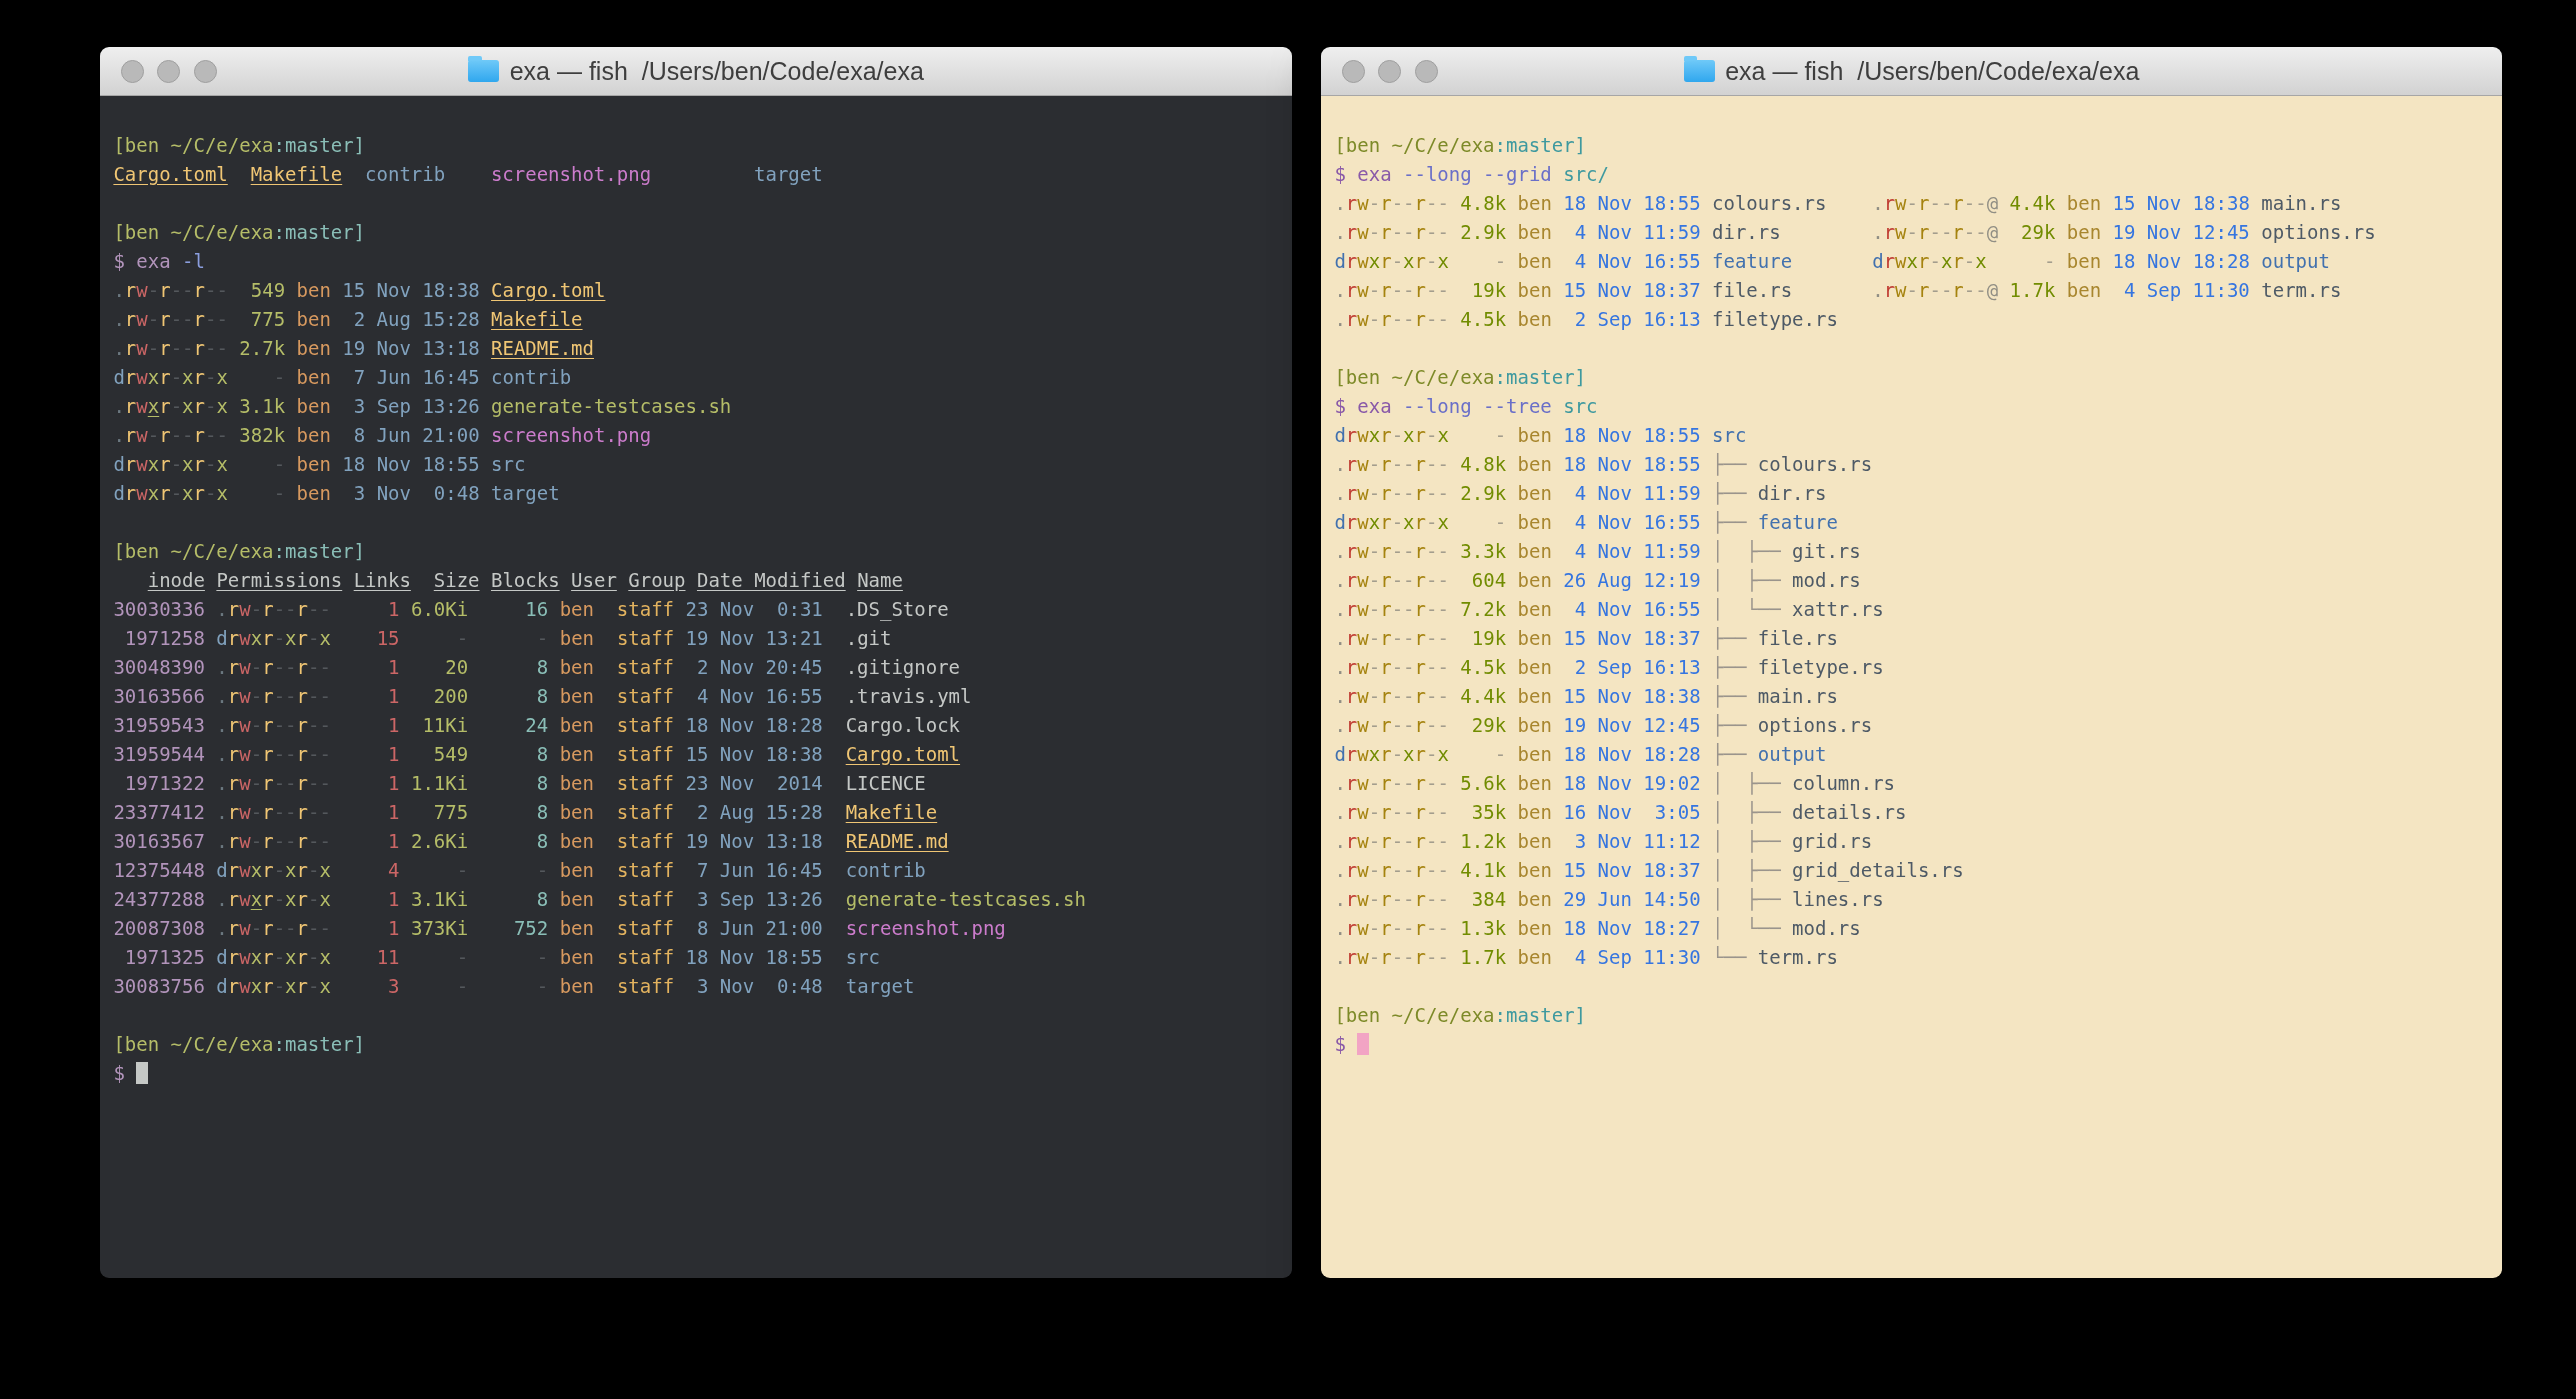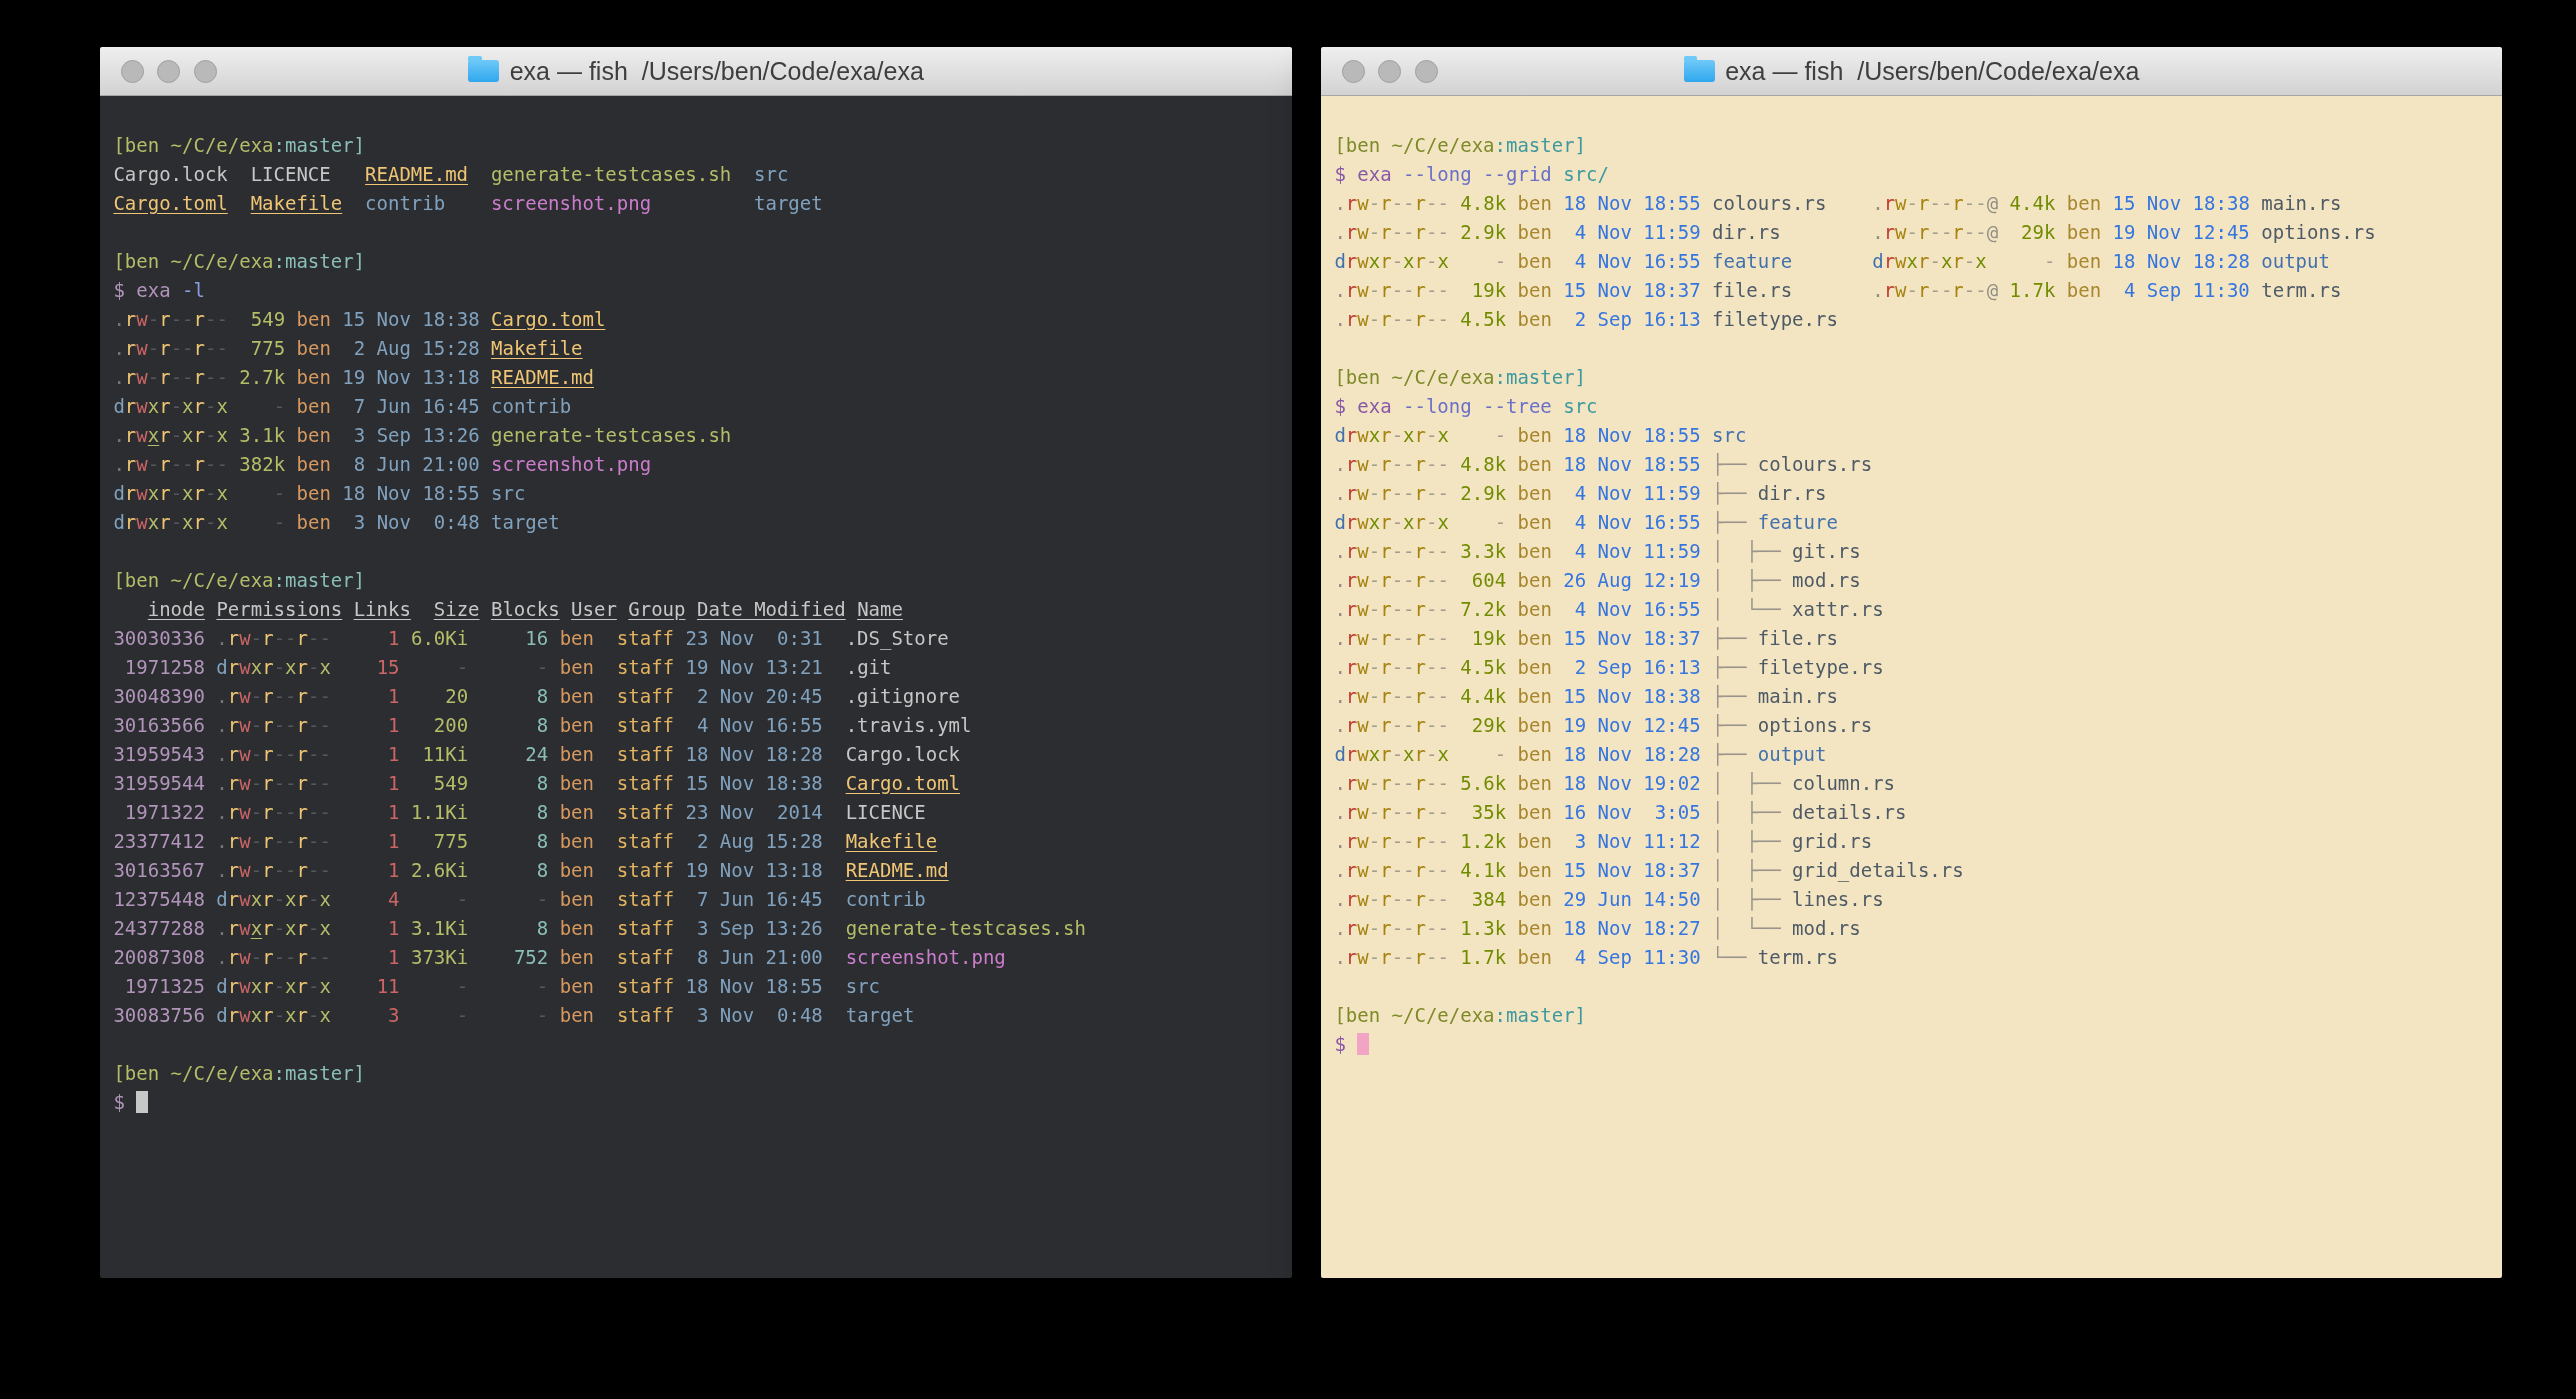--- a/index.html
+++ b/index.html
@@ -1,16 +1,16 @@
 <!DOCTYPE html>
 <html><head>
 <meta charset="utf-8">
 <style>
   html,body{margin:0;padding:0;background:#000;width:2576px;height:1400px;overflow:hidden}
-  .window{position:absolute;top:47px;height:1231px;border-radius:2px;overflow:hidden;
+  .window{position:absolute;top:47px;height:1231px;border-radius:9px;overflow:hidden;
           box-shadow:0 21px 46px rgba(0,0,0,.6)}
   #win-left{left:100px;width:1192px}
   #win-right{left:1321px;width:1181px}
   .titlebar{height:48px;background:linear-gradient(#efefef,#d2d2d2);border-bottom:1px solid #a6a6a6;
             display:flex;align-items:center;justify-content:center;position:relative}
   .lights{position:absolute;left:21px;top:12.5px;display:flex;gap:13.4px}
   .light{width:23px;height:23px;border-radius:50%;background:#b9b9b9;border:1px solid #9f9f9f;box-sizing:border-box}
   .titlewrap{display:flex;align-items:center}
   .title{font:400 25px "Liberation Sans",sans-serif;color:#3e3e3e;white-space:pre}
   .folder{width:31px;height:22px;background:linear-gradient(#6fc9f8,#30a7ee);border-radius:2.9px;
@@ -32,21 +32,20 @@
       <span class="light"></span>
       <span class="light"></span>
     </div>
     <div class="titlewrap">
       <span class="folder"></span>
       <span class="title">exa — fish  /Users/ben/Code/exa/exa</span>
     </div>
   </div>
   <div class="term-body" id="term-left">
       <div class="tline"><span class="c-pA">[ben ~/C/e/exa</span><span class="c-pB">:master]</span></div>
-      <div class="tline"><span class="c-fg">Cargo.lock  LICENCE   </span><span class="c-build u">README.md</span><span class="c-fg">  </span><span class="c-sh">generate-testcases.sh</span><span class="c-fg">  </span><span class="c-dir">src</span></div>
       <div class="tline"><span class="c-build u">Cargo.toml</span><span class="c-fg">  </span><span class="c-build u">Makefile</span><span class="c-fg">  </span><span class="c-dir">contrib</span><span class="c-fg">    </span><span class="c-img">screenshot.png</span><span class="c-fg">         </span><span class="c-dir">target</span></div>
       <div class="tline"></div>
       <div class="tline"><span class="c-pA">[ben ~/C/e/exa</span><span class="c-pB">:master]</span></div>
       <div class="tline"><span class="c-dol">$ </span><span class="c-cmd">exa</span><span class="c-arg"> -l</span></div>
       <div class="tline"><span class="c-dot">.</span><span class="c-pr">r</span><span class="c-pw">w</span><span class="c-dash">-</span><span class="c-pr">r</span><span class="c-dash">--</span><span class="c-pr">r</span><span class="c-dash">--</span><span class="c-size">  549</span><span class="c-usr"> ben</span><span class="c-date"> 15 Nov 18:38</span><span class="c-fg"> </span><span class="c-build u">Cargo.toml</span></div>
       <div class="tline"><span class="c-dot">.</span><span class="c-pr">r</span><span class="c-pw">w</span><span class="c-dash">-</span><span class="c-pr">r</span><span class="c-dash">--</span><span class="c-pr">r</span><span class="c-dash">--</span><span class="c-size">  775</span><span class="c-usr"> ben</span><span class="c-date">  2 Aug 15:28</span><span class="c-fg"> </span><span class="c-build u">Makefile</span></div>
       <div class="tline"><span class="c-dot">.</span><span class="c-pr">r</span><span class="c-pw">w</span><span class="c-dash">-</span><span class="c-pr">r</span><span class="c-dash">--</span><span class="c-pr">r</span><span class="c-dash">--</span><span class="c-size"> 2.7k</span><span class="c-usr"> ben</span><span class="c-date"> 19 Nov 13:18</span><span class="c-fg"> </span><span class="c-build u">README.md</span></div>
       <div class="tline"><span class="c-pd">d</span><span class="c-pr">r</span><span class="c-pw">w</span><span class="c-px">x</span><span class="c-pr">r</span><span class="c-dash">-</span><span class="c-px">x</span><span class="c-pr">r</span><span class="c-dash">-</span><span class="c-px">x</span><span class="c-dash">    -</span><span class="c-usr"> ben</span><span class="c-date">  7 Jun 16:45</span><span class="c-dir"> contrib</span></div>
       <div class="tline"><span class="c-dot">.</span><span class="c-pr">r</span><span class="c-pw">w</span><span class="c-px u">x</span><span class="c-pr">r</span><span class="c-dash">-</span><span class="c-px">x</span><span class="c-pr">r</span><span class="c-dash">-</span><span class="c-px">x</span><span class="c-size"> 3.1k</span><span class="c-usr"> ben</span><span class="c-date">  3 Sep 13:26</span><span class="c-sh"> generate-testcases.sh</span></div>
       <div class="tline"><span class="c-dot">.</span><span class="c-pr">r</span><span class="c-pw">w</span><span class="c-dash">-</span><span class="c-pr">r</span><span class="c-dash">--</span><span class="c-pr">r</span><span class="c-dash">--</span><span class="c-size"> 382k</span><span class="c-usr"> ben</span><span class="c-date">  8 Jun 21:00</span><span class="c-img"> screenshot.png</span></div>

